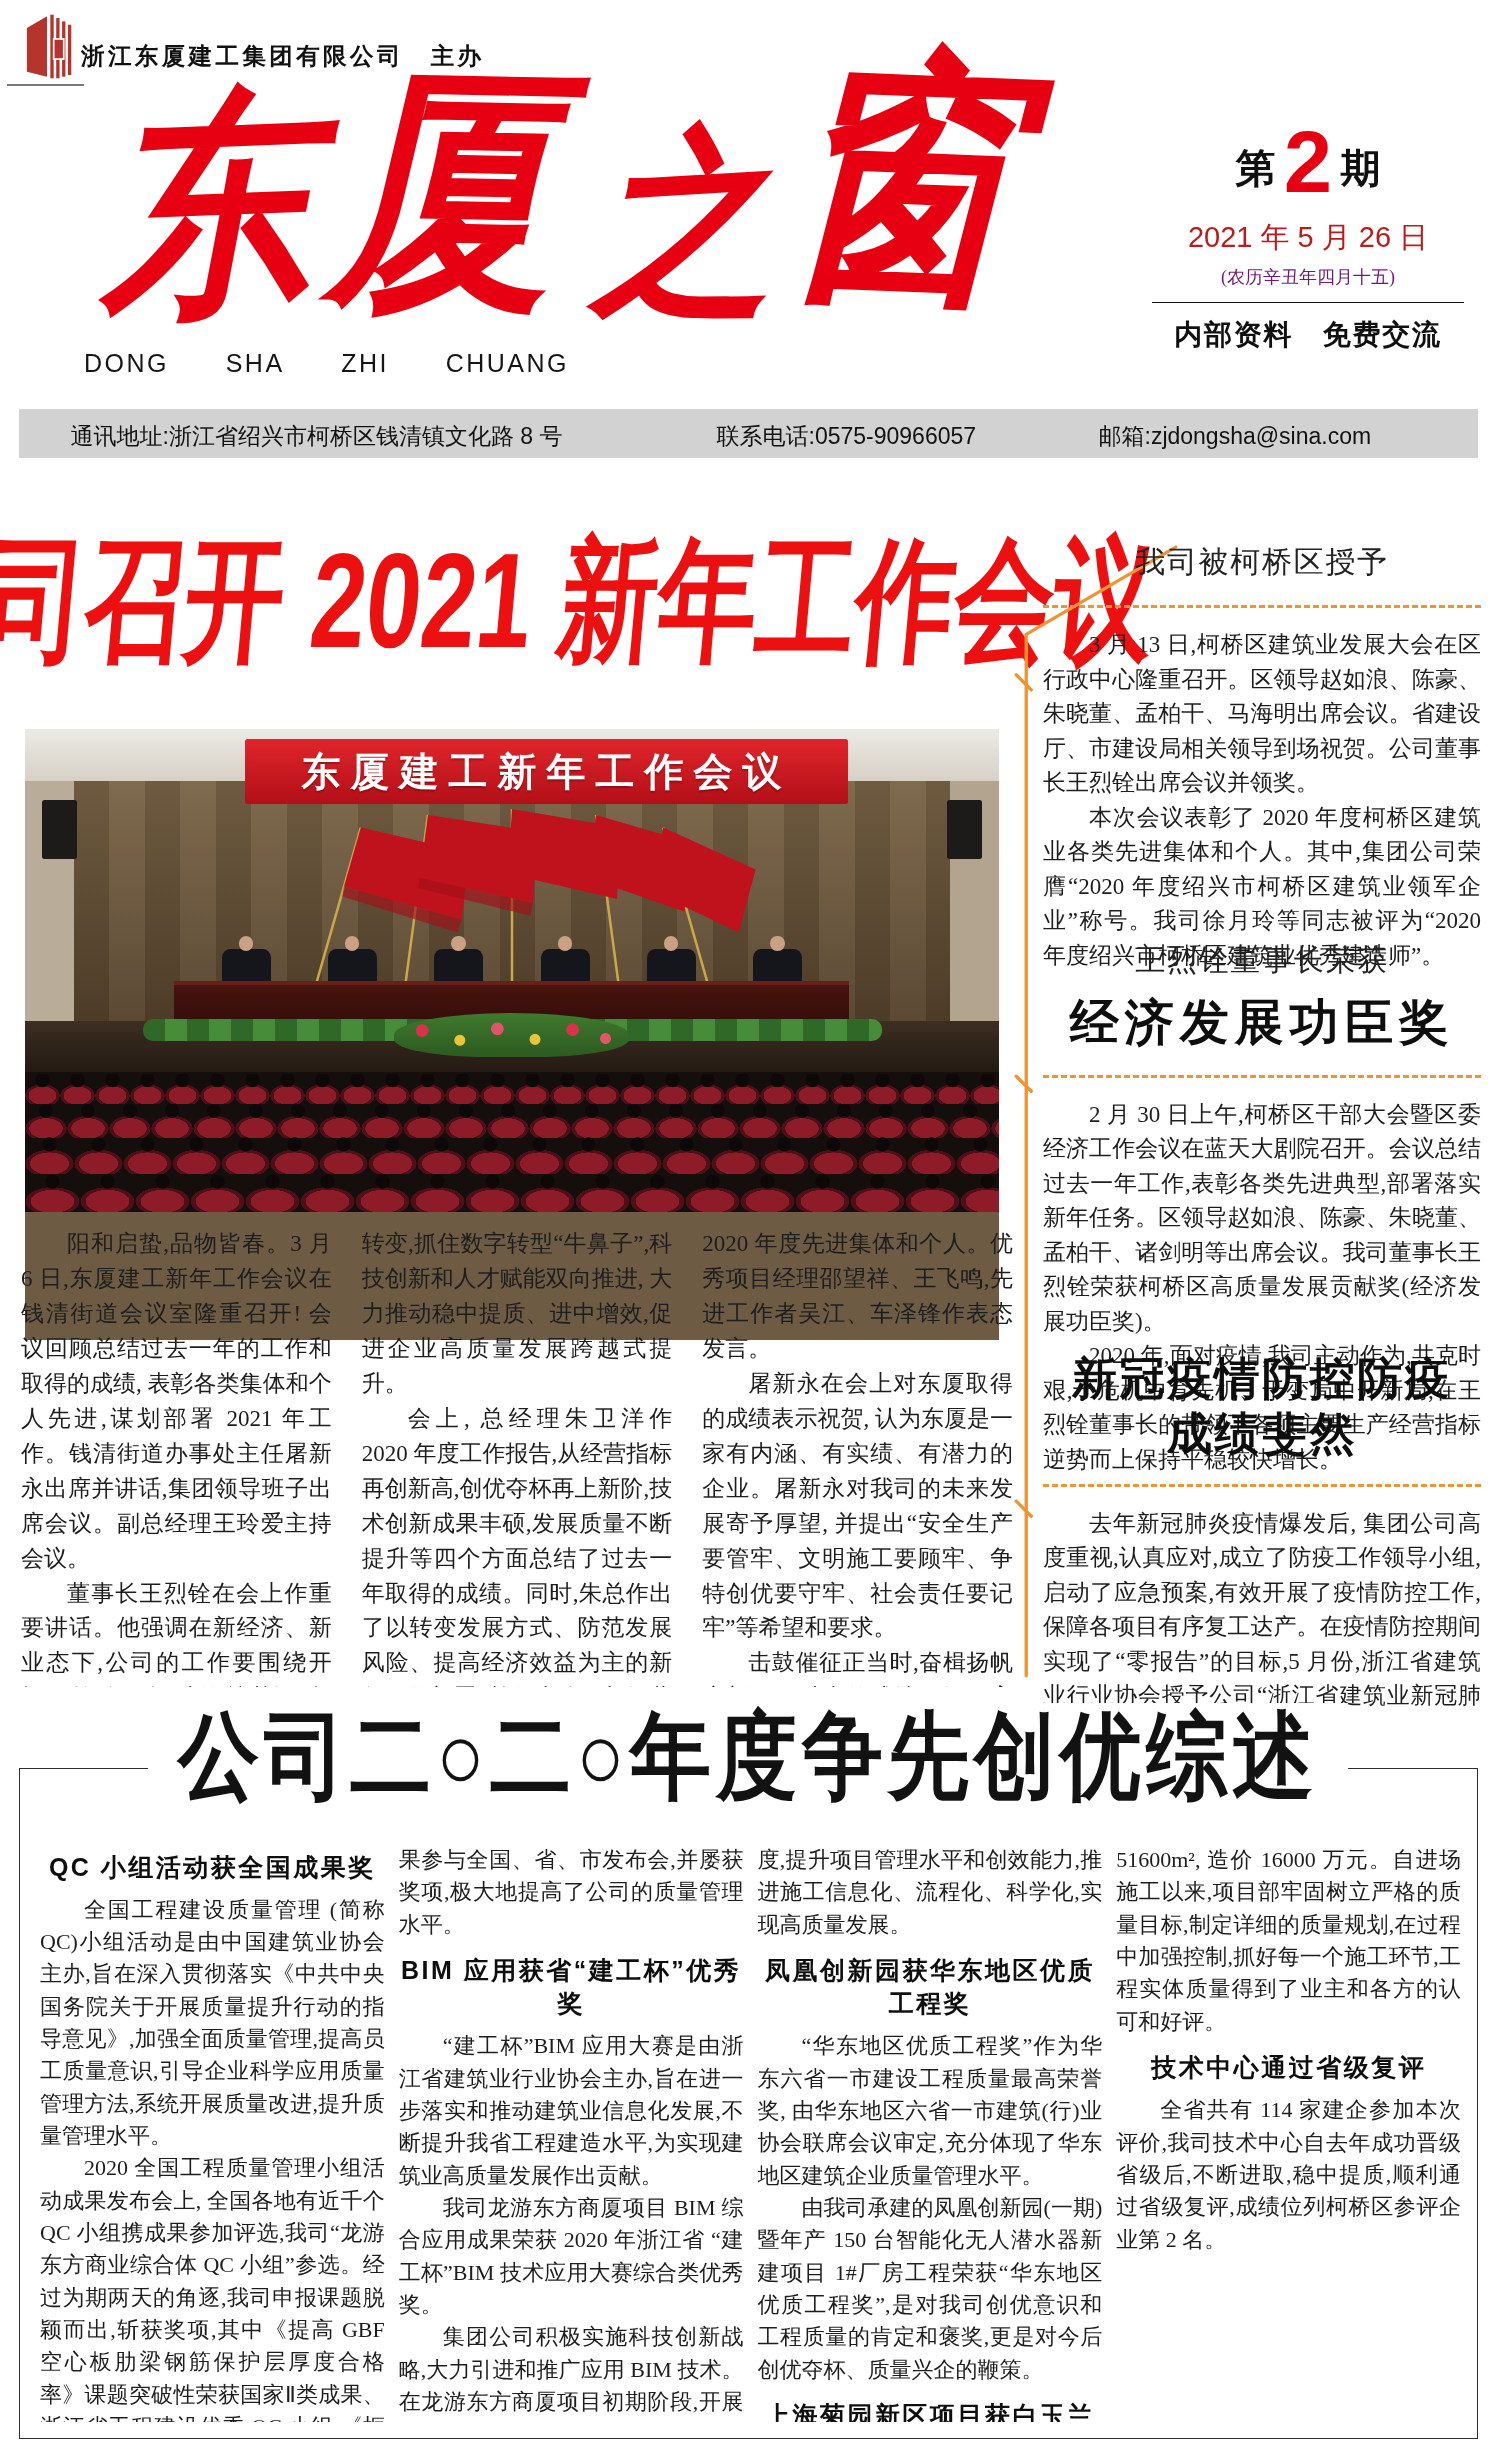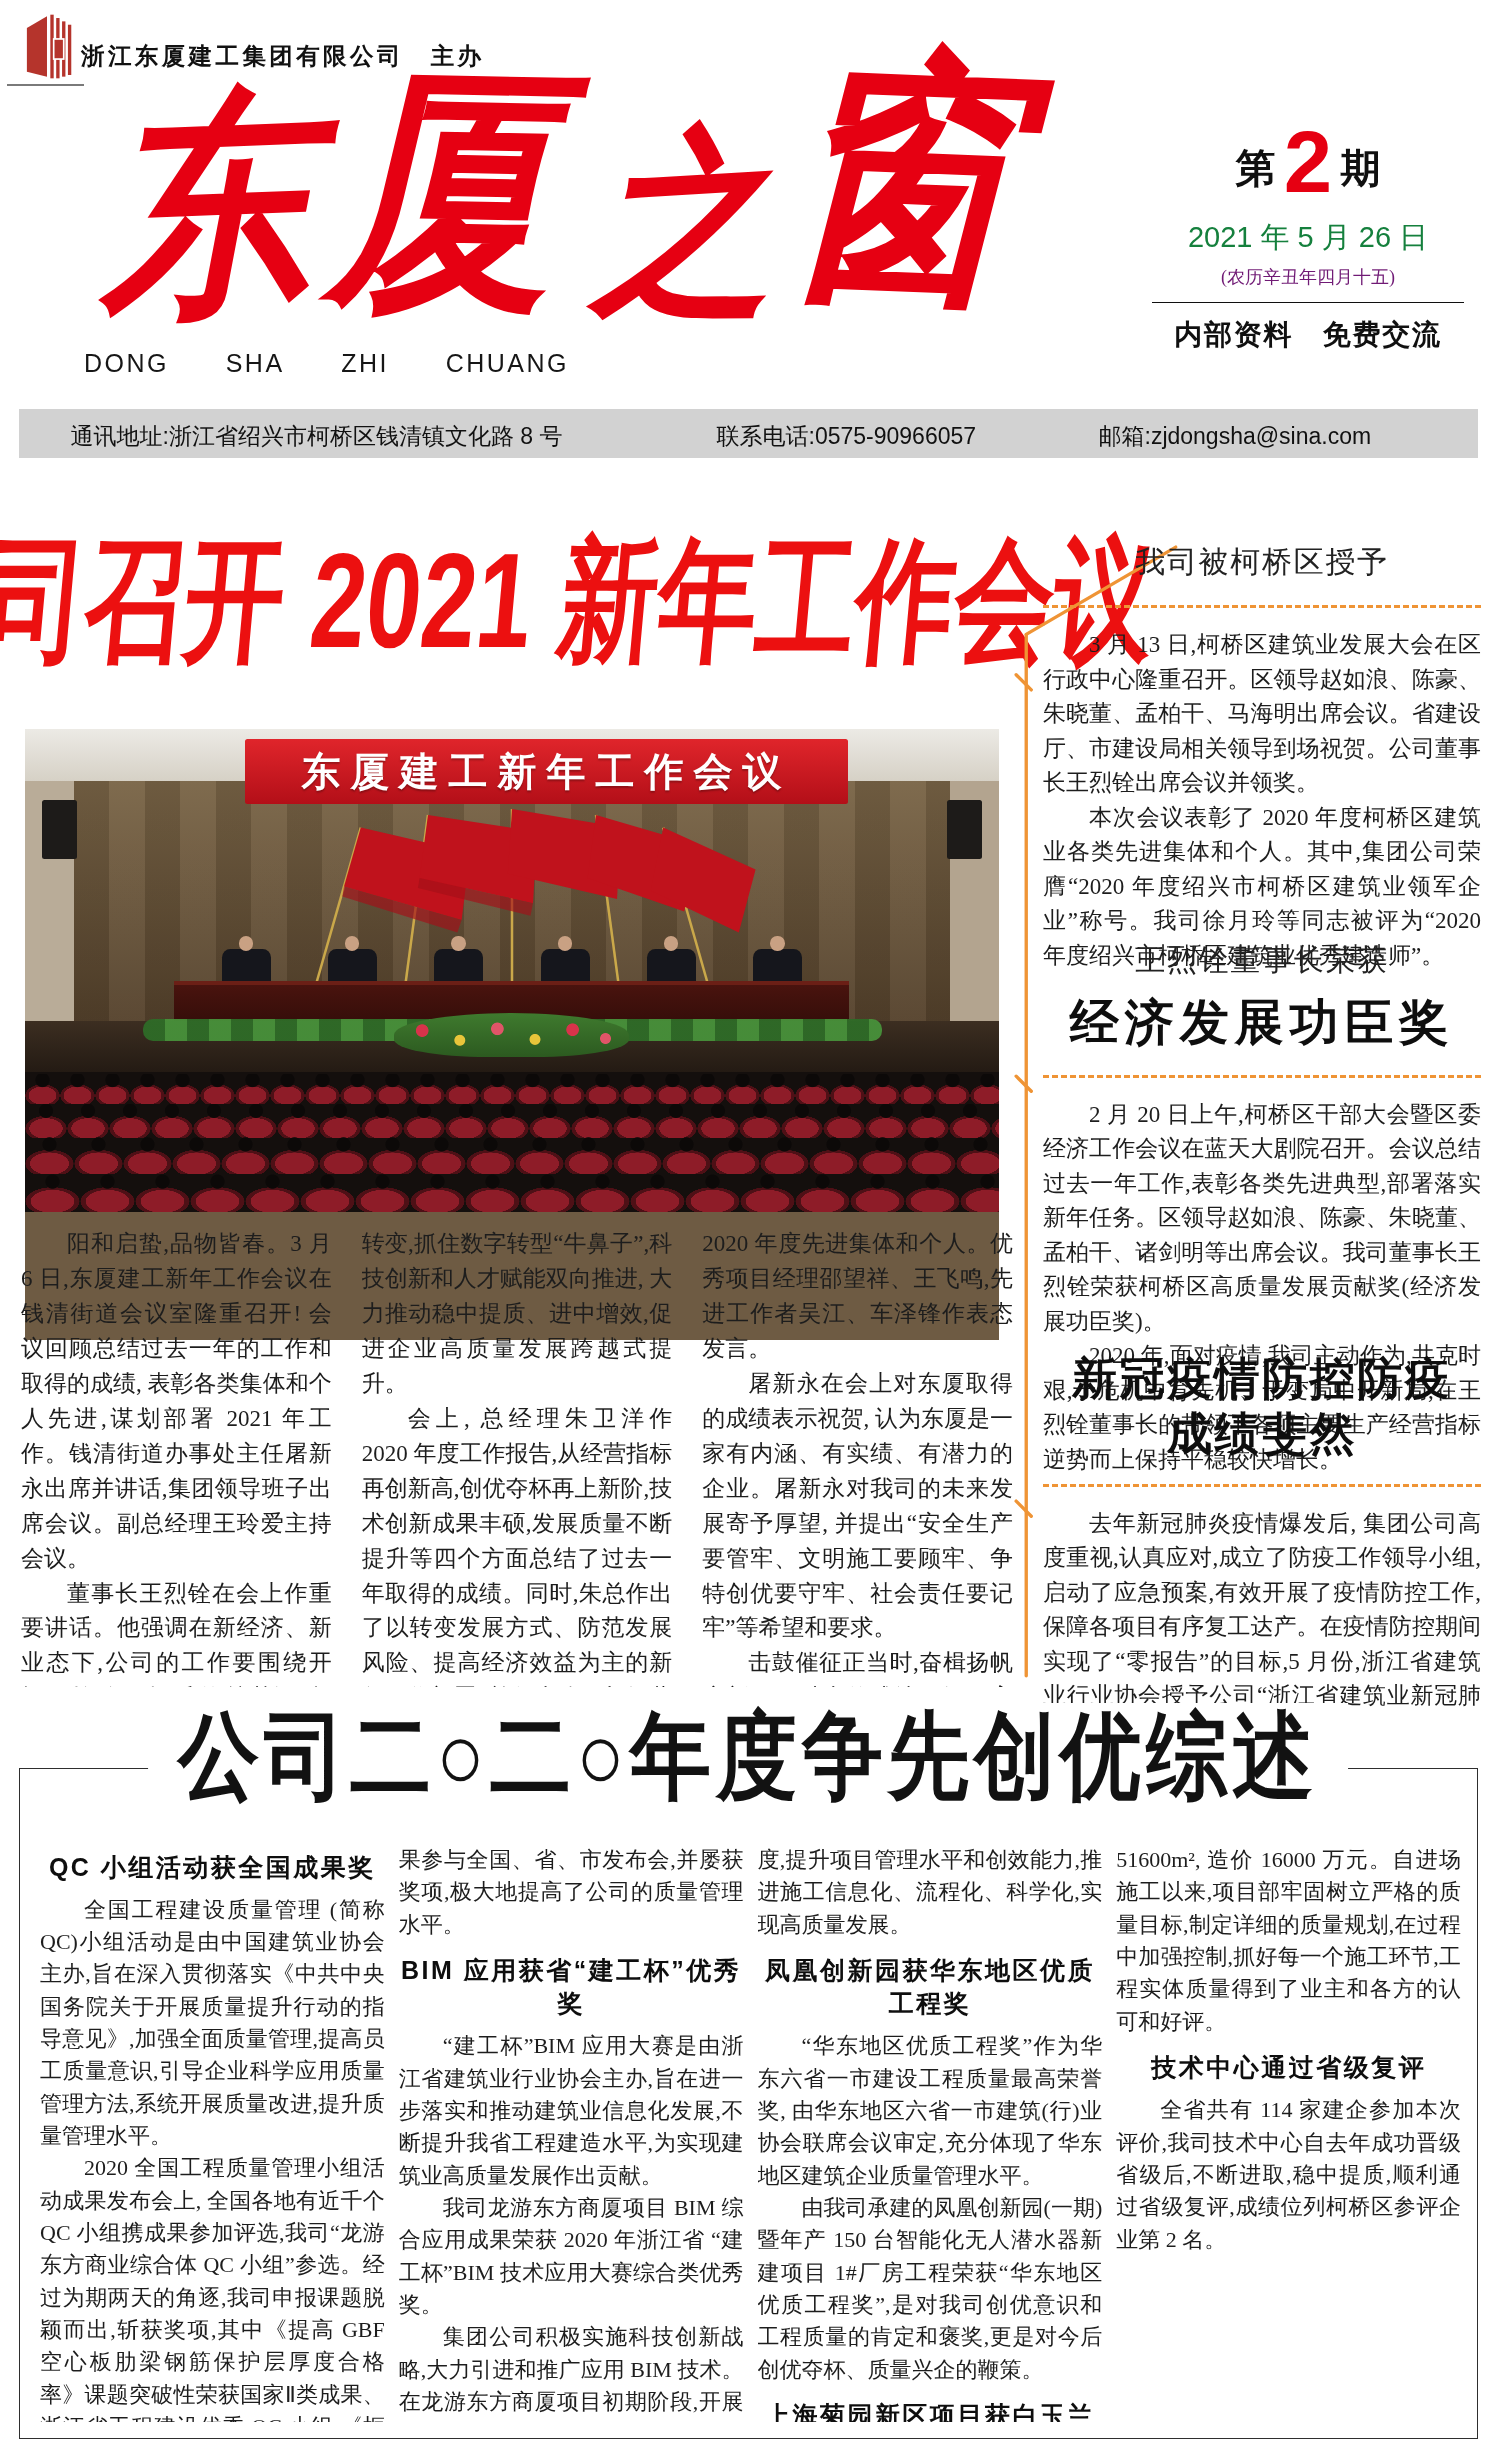--- a/index.html
+++ b/index.html
@@ -19,21 +19,21 @@
   .c2{left:329px;top:77px;font-size:225px;transform:scaleY(1.12) rotate(1deg);}
   .c3{left:588px;top:133px;font-size:181px;transform:scaleY(1.10) rotate(-3deg);}
   .c4{left:782px;top:59px;font-size:237px;transform:scaleY(1.12) rotate(2deg);}
   .pinyin{left:84px;top:349px;width:485px;display:flex;justify-content:space-between;
           font-family:"Liberation Sans",sans-serif;font-size:25px;letter-spacing:2.5px;color:#161616;}
   .issue-block{left:1152px;top:107px;width:312px;text-align:center;}
   .issue-line{display:flex;justify-content:center;align-items:flex-end;height:94px;}
   .issue-cn{font-size:40px;font-weight:bold;line-height:1;padding-bottom:11.8px;color:#101010;}
   .issue-num{font-family:"Liberation Sans",sans-serif;font-size:87px;font-weight:bold;
              color:#e60012;line-height:.88;margin:0 8.4px;}
-  .issue-date{margin-top:17px;font-family:"Liberation Sans",sans-serif;font-size:29px;color:#15803d;}
+  .issue-date{margin-top:17px;font-family:"Liberation Sans",sans-serif;font-size:29px;color:#b91c1c;}
   .issue-lunar{margin-top:6.7px;font-family:Liberation Serif, serif;font-size:18px;color:#701a75;}
   .issue-divider{margin:13.4px auto 0;width:100%;height:0;border-top:1.7px solid #101010;}
   .issue-dist{margin-top:13.4px;font-family:"Liberation Sans",sans-serif;font-weight:bold;
               font-size:28px;letter-spacing:1.7px;color:#101010;}
 
   
   .contact-bar{left:18.5px;top:409px;width:1459px;height:49px;background:#d2d2d2;}
   .contact-bar span{position:absolute;top:11.8px;font-family:"Liberation Sans",sans-serif;
                     font-size:23px;color:#111;}
   .cb-addr{left:52px;} .cb-phone{left:698px;} .cb-email{left:1080px;}
@@ -259,21 +259,21 @@
       <p>3 月 13 日,柯桥区建筑业发展大会在区行政中心隆重召开。区领导赵如浪、陈豪、朱晓董、孟柏干、马海明出席会议。省建设厅、市建设局相关领导到场祝贺。公司董事长王烈铨出席会议并领奖。</p>
       <p>本次会议表彰了 2020 年度柯桥区建筑业各类先进集体和个人。其中,集团公司荣膺“2020 年度绍兴市柯桥区建筑业领军企业”称号。我司徐月玲等同志被评为“2020 年度绍兴市柯桥区建筑业优秀建造师”。</p>
     </div>
   </div>
 
   <div class="abs sb-art sb-a2 news">
     <div class="sb-kicker">王烈铨董事长荣获</div>
     <div class="sb-title">经济发展功臣奖</div>
     <div class="sb-dash"></div>
     <div class="sb-body">
-      <p>2 月 20 日上午,柯桥区干部大会暨区委经济工作会议在蓝天大剧院召开。会议总结过去一年工作,表彰各类先进典型,部署落实新年任务。区领导赵如浪、陈豪、朱晓董、孟柏干、诸剑明等出席会议。我司董事长王烈铨荣获柯桥区高质量发展贡献奖(经济发展功臣奖)。</p>
+      <p>2 月 30 日上午,柯桥区干部大会暨区委经济工作会议在蓝天大剧院召开。会议总结过去一年工作,表彰各类先进典型,部署落实新年任务。区领导赵如浪、陈豪、朱晓董、孟柏干、诸剑明等出席会议。我司董事长王烈铨荣获柯桥区高质量发展贡献奖(经济发展功臣奖)。</p>
       <p>2020 年,面对疫情,我司主动作为,共克时艰,于危机中育先机、于变局中开新局,在王烈铨董事长的带领下各项主要生产经营指标逆势而上保持平稳较快增长。</p>
     </div>
   </div>
 
   <div class="abs sb-art sb-a3 news">
     <div class="sb-title two">
       <div>新冠疫情防控防疫</div>
       <div>成绩斐然</div>
     </div>
     <div class="sb-dash"></div>

